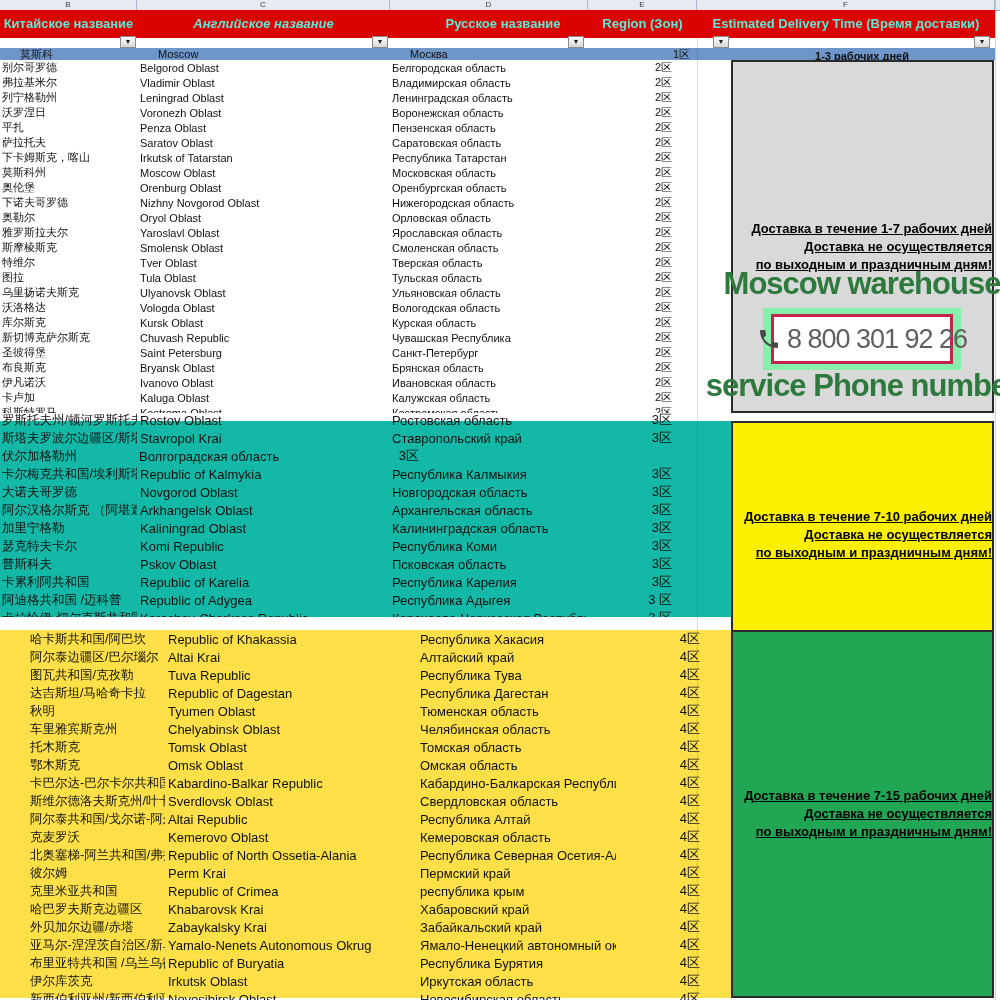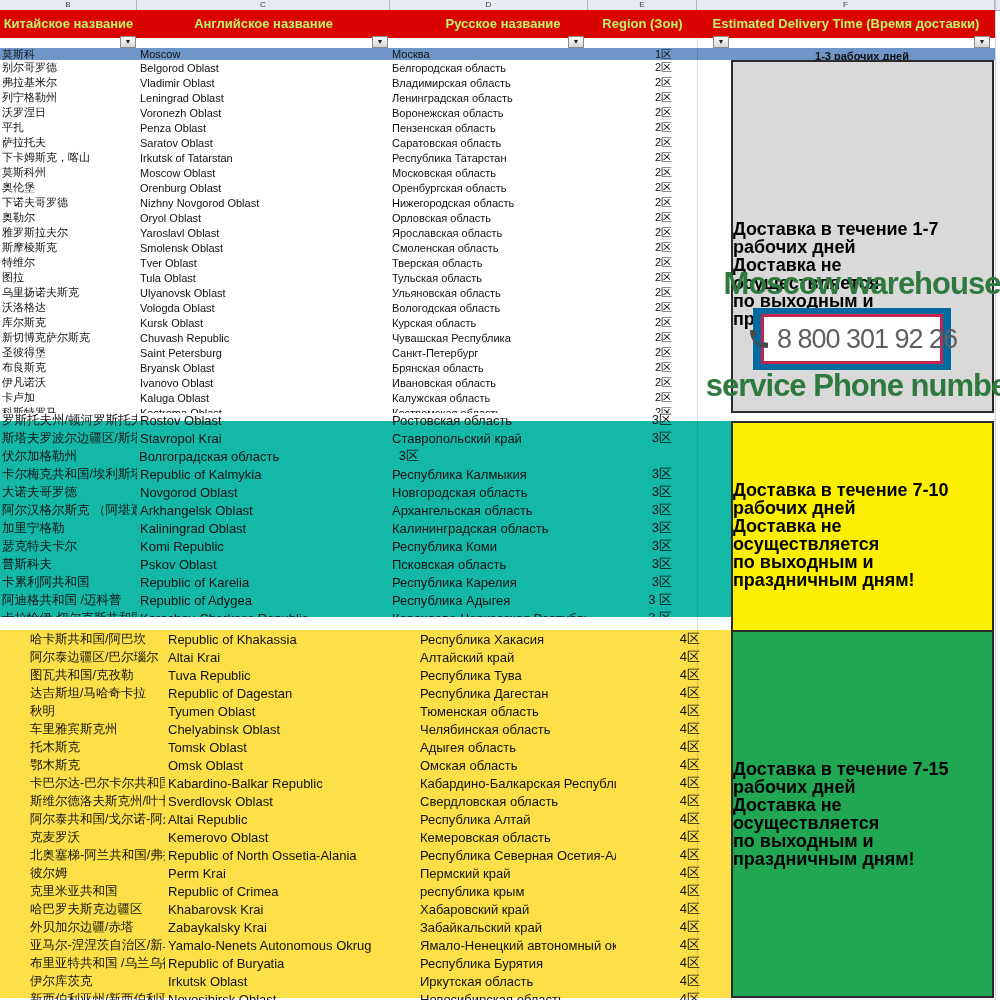--- a/index.html
+++ b/index.html
@@ -10,62 +10,62 @@
   
   .letters { position:absolute; top:0; left:0; width:1000px; height:10px;
     background:#E7EAF0; border-bottom:1px solid #9AA6BC; }
   .letters .lcell { position:absolute; top:0; height:10px; font-size:8px; line-height:10px;
     text-align:center; color:#3c3c3c; border-right:1px solid #ADB6C6; box-sizing:border-box; }
   .lB{left:0;width:137px;} .lC{left:137px;width:253px;} .lD{left:390px;width:198px;}
   .lE{left:588px;width:109px;} .lF{left:697px;width:298px;}
   
   .hdr { position:absolute; top:10px; left:0; width:995px; height:28px; background:#DB0202; }
   .hdr .hcell { position:absolute; top:0; height:28px; line-height:28px; text-align:center;
-    font-weight:bold; font-size:13px; color:#bef264; white-space:nowrap; overflow:hidden; }
-  .hB{left:0;width:137px;} .hC{left:137px;width:253px;} .hD{left:404px;width:198px;}
+    font-weight:bold; font-size:13px; color:#5eead4; white-space:nowrap; overflow:hidden; }
+  .hB{left:0;width:137px;} .hC{left:137px;width:253px;font-style:italic;} .hD{left:404px;width:198px;}
   .hE{left:588px;width:109px;font-size:12px;} .hF{left:697px;width:298px;font-size:12px;}
   
   .fbtn { position:absolute; top:36px; width:16px; height:12px; box-sizing:border-box;
     background:linear-gradient(#fafafa,#d8d8d8); border:1px solid #8a8a8a;
     font-size:7px; line-height:10px; text-align:center; color:#222; cursor:pointer; }
   
   .cellrow { display:flex; width:731px; }
   .cell { height:100%; display:flex; align-items:center; overflow:hidden; white-space:nowrap; box-sizing:border-box; }
   .c-cn { width:137px; padding-left:2px; }
   .c-en { width:253px; padding-left:3px; }
   .c-ru { width:198px; padding-left:2px; }
   .c-rg { width:109px; justify-content:flex-end; padding-right:25px; }
   
   .rowM { position:absolute; top:48px; left:0; width:995px; height:12px; background:#6E96C8; font-size:11px; }
-  .rowM .cellrow { height:12px; }
+  .rowM .cellrow { height:12px;padding-left:18px; }
   .rowM .deliv { position:absolute; left:731px; top:0; width:262px; height:16px;
     display:flex; align-items:center; justify-content:center; font-weight:bold; font-size:11px; }
   
   .sec { position:absolute; left:0; width:731px; display:flex; flex-direction:column; }
   .sec .row { display:flex; flex:1 1 0; }
   .sec0 { top:60px; height:353px; font-size:11px; background:#fff; }
   .sec1 { top:421px; height:196px; font-size:13px; background:#14b8a6;justify-content:center; }
   .sec2 { top:630px; height:368px; font-size:13px; background:#fde047;padding-left:28px; }
   .sec1 .c-cn, .sec2 .c-cn { font-size:12.5px; }
   
   .vline697 { position:absolute; left:697px; top:38px; width:1px; height:960px; background:rgba(60,60,60,0.18); }
   .vline995 { position:absolute; left:995px; top:0; width:1px; height:1000px; background:rgba(120,130,150,0.35); }
   
   .panel { position:absolute; left:731px; width:263px; box-sizing:border-box;
     border:2px solid #2b2b2b; }
   .panel-gray  { top:60px;  height:353px; background:#D9D9D9; }
   .panel-yel   { top:421px; height:228px; background:#FCF000; display:flex; align-items:center; justify-content:center; }
   .panel-grn   { top:630px; height:368px; background:#21A653; display:flex; align-items:center; justify-content:center; }
-  .dlines { text-align:left; font-weight:bold; font-size:18px; line-height:18px; color:#000; width:100%; }
+  .dlines { text-align:right; font-weight:bold; font-size:13px; line-height:18px; color:#000; width:100%;text-decoration:underline; }
   .panel-gray .dlines { position:absolute; top:158px; left:0; }
   .overlay-green { position:absolute; font-weight:bold; color:#2E7A3E; white-space:nowrap;
     text-align:center; letter-spacing:-1px; }
   .warehouse { left:-36px; width:330px; top:204px; font-size:31px; }
   .service   { left:-36px; width:330px; top:306px; font-size:31px; }
-  .phone-patch { position:absolute; left:20px; top:246px; width:198px; height:62px; background:#0369a1; }
+  .phone-patch { position:absolute; left:30px; top:246px; width:198px; height:62px; background:#86efac; }
   .phone-box { position:absolute; left:8px; top:6px; right:8px; bottom:6px; border:3px solid #C4254C;
     display:flex; align-items:center; justify-content:center; gap:6px; background:#fff; }
   .phone-num { font-size:27px; color:#5f5f5f; letter-spacing:-1px; white-space:nowrap; }
   .phone-ic { width:24px; height:24px; flex:0 0 auto; }
   
   .gap { position:absolute; left:0; width:995px; background:#fff; }
   .gap1 { top:413px; height:8px; border-bottom:1px solid #e3e3e3; }
   .gap2 { top:617px; height:13px; border-bottom:1px solid #e3e3e3; }
 </style>
 </head>
@@ -395,21 +395,21 @@
       </div>
       <div class="row cellrow">
         <div class="cell c-cn">车里雅宾斯克州</div>
         <div class="cell c-en">Chelyabinsk Oblast</div>
         <div class="cell c-ru">Челябинская область</div>
         <div class="cell c-rg">4区</div>
       </div>
       <div class="row cellrow">
         <div class="cell c-cn">托木斯克</div>
         <div class="cell c-en">Tomsk Oblast</div>
-        <div class="cell c-ru">Адыгея область</div>
+        <div class="cell c-ru">Томская область</div>
         <div class="cell c-rg">4区</div>
       </div>
       <div class="row cellrow">
         <div class="cell c-cn">鄂木斯克</div>
         <div class="cell c-en">Omsk Oblast</div>
         <div class="cell c-ru">Омская область</div>
         <div class="cell c-rg">4区</div>
       </div>
       <div class="row cellrow">
         <div class="cell c-cn">卡巴尔达-巴尔卡尔共和国，</div>

